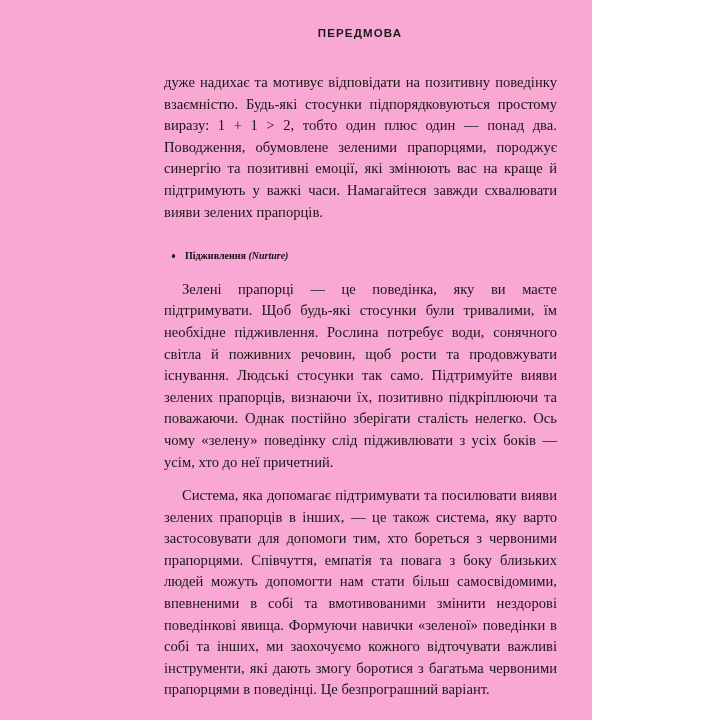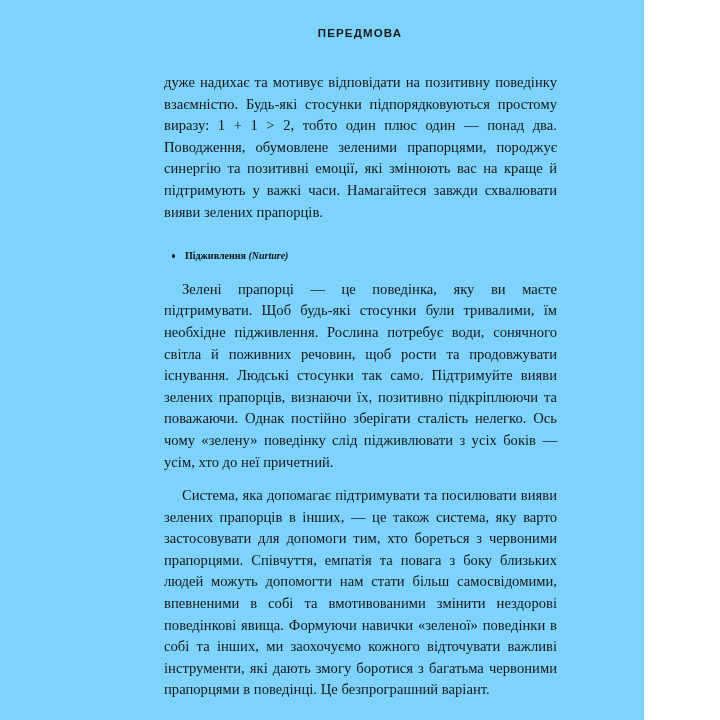--- a/index.html
+++ b/index.html
@@ -12,23 +12,23 @@
     height: 720px;
     position: relative;
     font-family: "Liberation Serif", "DejaVu Serif", serif;
     color: #1a1a1a;
     -webkit-font-smoothing: antialiased;
   }
 
   .page {
     position: absolute;
     inset: 0;
-    width: 644px;
+    width: 592px;
     height: 720px;
-    background: #7dd3fc;
+    background: #f9a8d4;
     overflow: hidden;
   }
 
   
   .running-head {
     position: absolute;
     top: 27px;
     left: 0;
     width: 720px;
     text-align: center;

